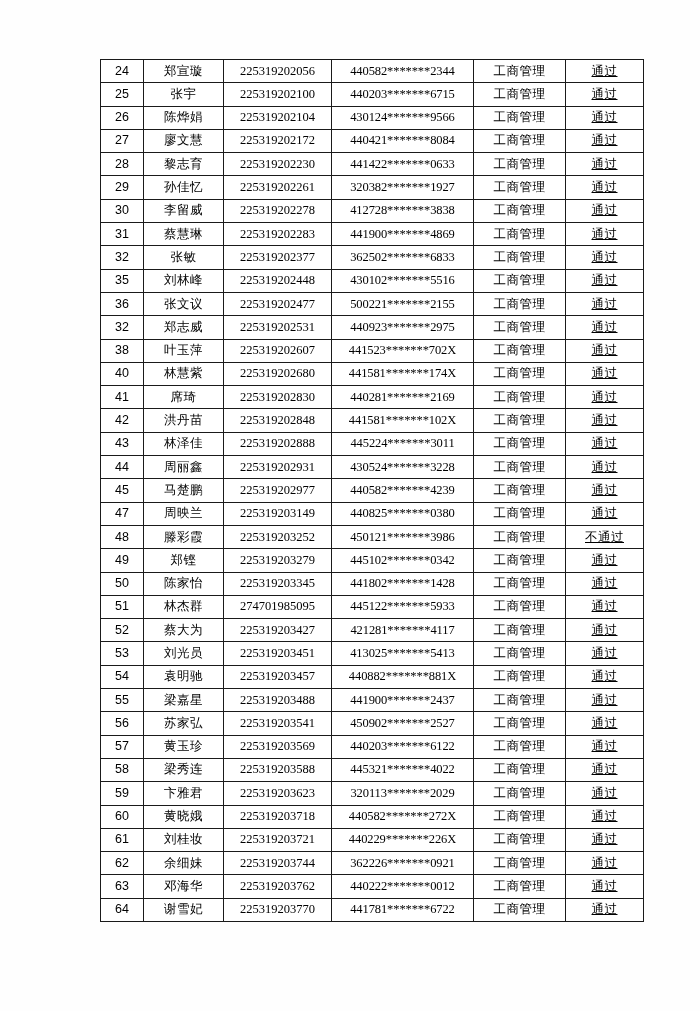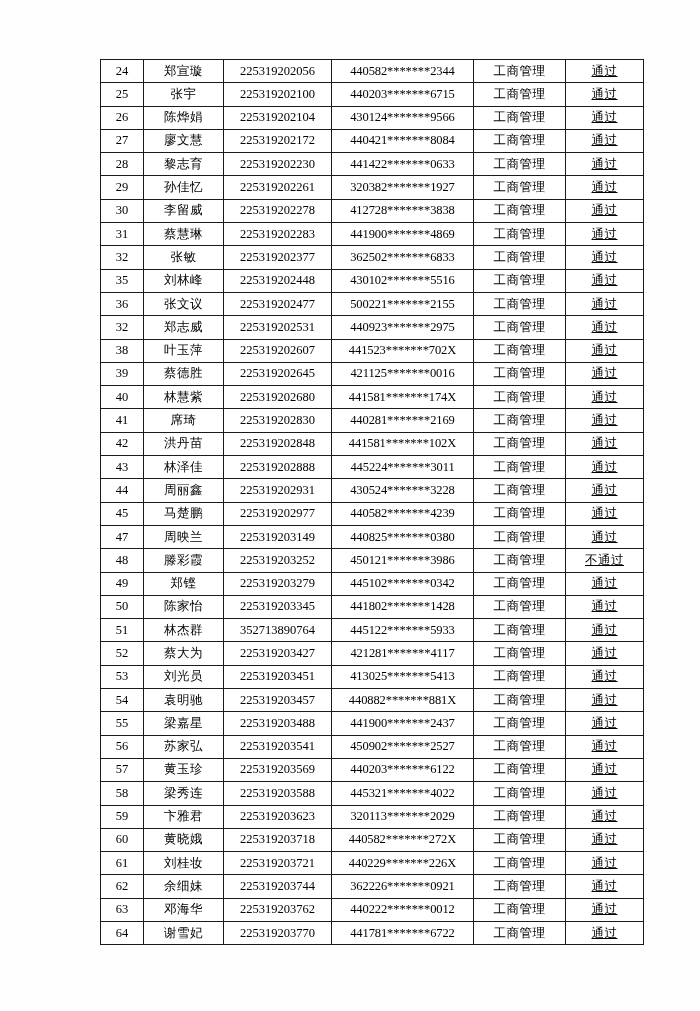--- a/index.html
+++ b/index.html
@@ -41,21 +41,21 @@
     padding: 0 2px;
     text-align: center;
     vertical-align: middle;
     font-size: 12.5px;
     line-height: 1.05;
     white-space: nowrap;
     overflow: hidden;
   }
   td.c-index {
     width: 38px;
-    font-family: Liberation Serif, serif;
+    font-family: Liberation Sans, sans-serif;
     font-size: 13px;
     margin-left: 13px;
   }
   td.c-name {
     width: 75px;
     font-size: 13px;
     letter-spacing: 0.5px;
   }
   td.c-examid {
     width: 103px;
@@ -185,28 +185,20 @@
           </tr>
           <tr>
             <td class="c-index">38</td>
             <td class="c-name">叶玉萍</td>
             <td class="c-examid">225319202607</td>
             <td class="c-idcard">441523*******702X</td>
             <td class="c-major">工商管理</td>
             <td class="c-result">通过</td>
           </tr>
           <tr>
-            <td class="c-index">39</td>
-            <td class="c-name">蔡德胜</td>
-            <td class="c-examid">225319202645</td>
-            <td class="c-idcard">421125*******0016</td>
-            <td class="c-major">工商管理</td>
-            <td class="c-result">通过</td>
-          </tr>
-          <tr>
             <td class="c-index">40</td>
             <td class="c-name">林慧紫</td>
             <td class="c-examid">225319202680</td>
             <td class="c-idcard">441581*******174X</td>
             <td class="c-major">工商管理</td>
             <td class="c-result">通过</td>
           </tr>
           <tr>
             <td class="c-index">41</td>
             <td class="c-name">席琦</td>
@@ -275,21 +267,21 @@
             <td class="c-index">50</td>
             <td class="c-name">陈家怡</td>
             <td class="c-examid">225319203345</td>
             <td class="c-idcard">441802*******1428</td>
             <td class="c-major">工商管理</td>
             <td class="c-result">通过</td>
           </tr>
           <tr>
             <td class="c-index">51</td>
             <td class="c-name">林杰群</td>
-            <td class="c-examid">352713890764</td>
+            <td class="c-examid">274701985095</td>
             <td class="c-idcard">445122*******5933</td>
             <td class="c-major">工商管理</td>
             <td class="c-result">通过</td>
           </tr>
           <tr>
             <td class="c-index">52</td>
             <td class="c-name">蔡大为</td>
             <td class="c-examid">225319203427</td>
             <td class="c-idcard">421281*******4117</td>
             <td class="c-major">工商管理</td>

